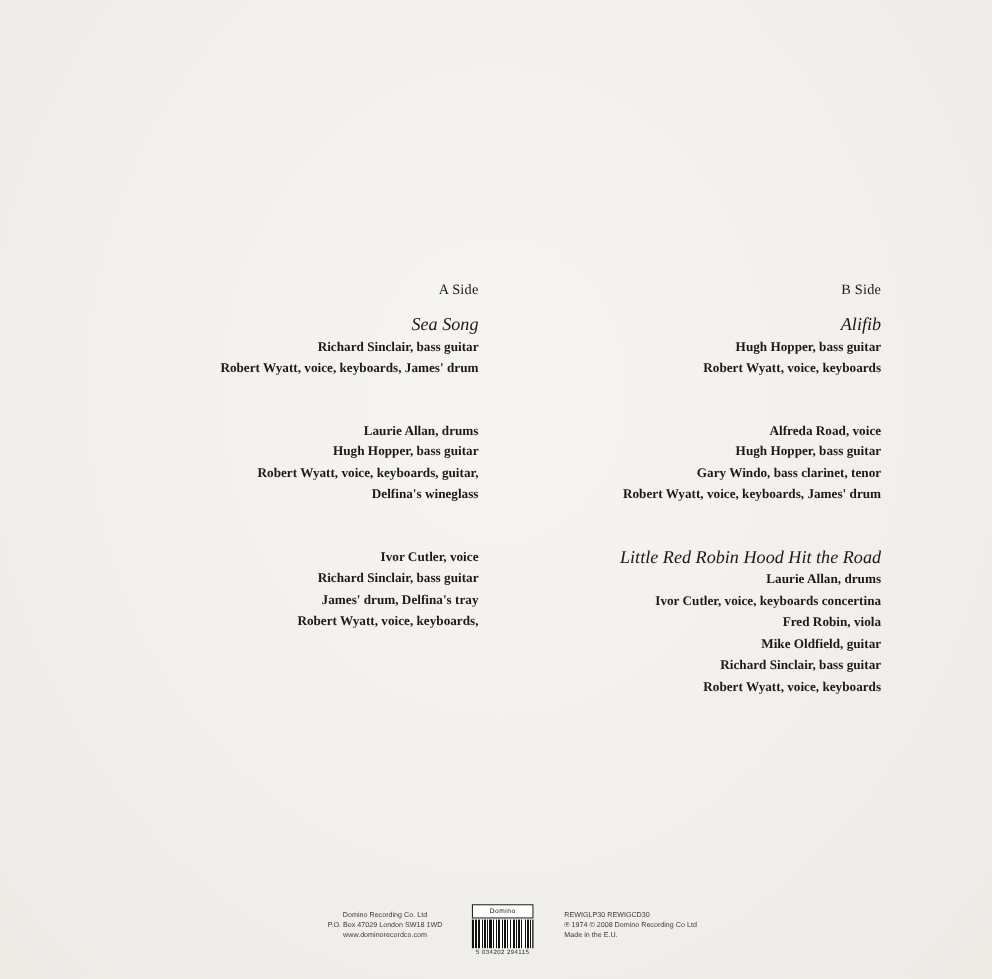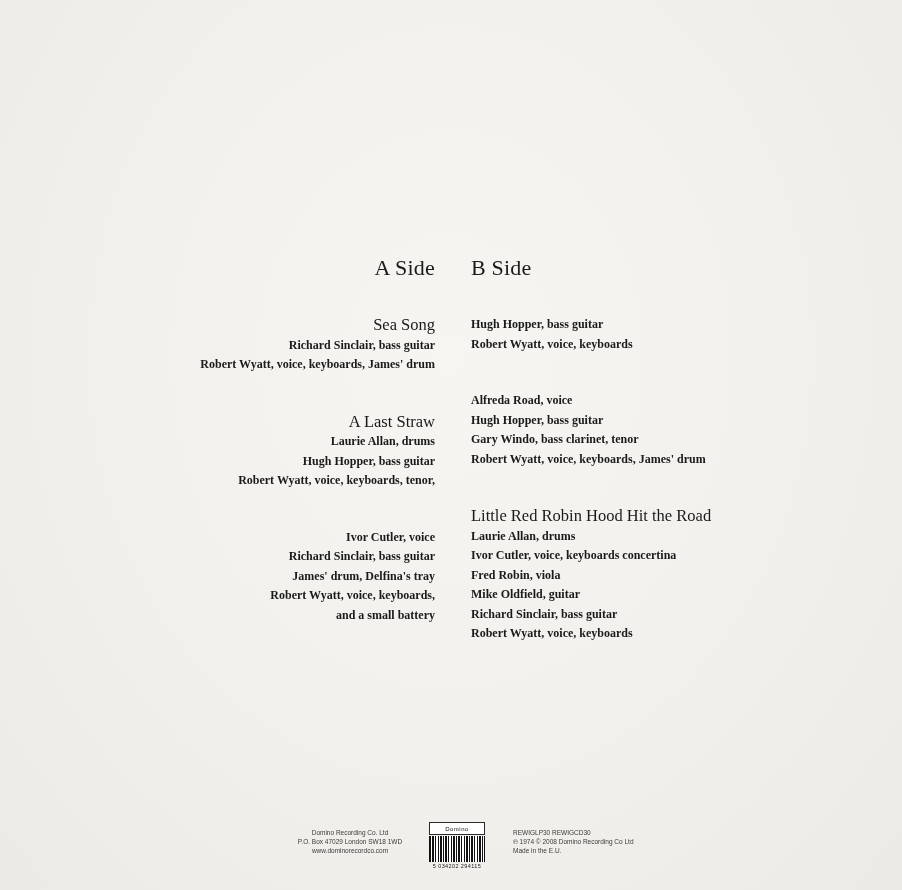--- a/index.html
+++ b/index.html
@@ -29,31 +29,32 @@
     justify-content: flex-start;
   }
   .col-a {
     width: 280px;
     margin-left: 155px;
     text-align: right;
   }
   .col-b {
     width: 330px;
     margin-left: 36px;
-    text-align: left;
+    text-align: right;
   }
   .side-label {
-    font-size: 22px;
+    font-size: 13px;
     letter-spacing: 0.2px;
-    margin-bottom: 34px;
+    margin-bottom: 14px;
   }
   .track {
     margin-bottom: 18px;
   }
   .track-title {
+    font-style: italic;
     font-size: 16.5px;
     line-height: 19.5px;
     margin-bottom: 1px;
   }
   .performer {
     font-size: 12px;
     line-height: 19.5px;
     white-space: nowrap;
     font-weight: bold;
   }
@@ -141,41 +142,41 @@
 
       <div class="track">
         <div class="track-title">Sea Song</div>
         <div class="performer">Richard Sinclair, bass guitar</div>
         <div class="performer">Robert Wyatt, voice, keyboards, James' drum</div>
       </div>
 
       <div class="group-gap"></div>
 
       <div class="track">
-        <div class="track-title">A Last Straw</div>
         <div class="performer">Laurie Allan, drums</div>
         <div class="performer">Hugh Hopper, bass guitar</div>
-        <div class="performer">Robert Wyatt, voice, keyboards, tenor,</div>
+        <div class="performer">Robert Wyatt, voice, keyboards, guitar,</div>
+        <div class="performer">Delfina's wineglass</div>
       </div>
 
       <div class="group-gap"></div>
 
       <div class="track">
         <div class="performer">Ivor Cutler, voice</div>
         <div class="performer">Richard Sinclair, bass guitar</div>
         <div class="performer">James' drum, Delfina's tray</div>
         <div class="performer">Robert Wyatt, voice, keyboards,</div>
-        <div class="performer">and a small battery</div>
       </div>
     </div>
 
     <div class="col-b">
       <div class="side-label">B Side</div>
 
       <div class="track">
+        <div class="track-title">Alifib</div>
         <div class="performer">Hugh Hopper, bass guitar</div>
         <div class="performer">Robert Wyatt, voice, keyboards</div>
       </div>
 
       <div class="group-gap"></div>
 
       <div class="track">
         <div class="performer">Alfreda Road, voice</div>
         <div class="performer">Hugh Hopper, bass guitar</div>
         <div class="performer">Gary Windo, bass clarinet, tenor</div>

